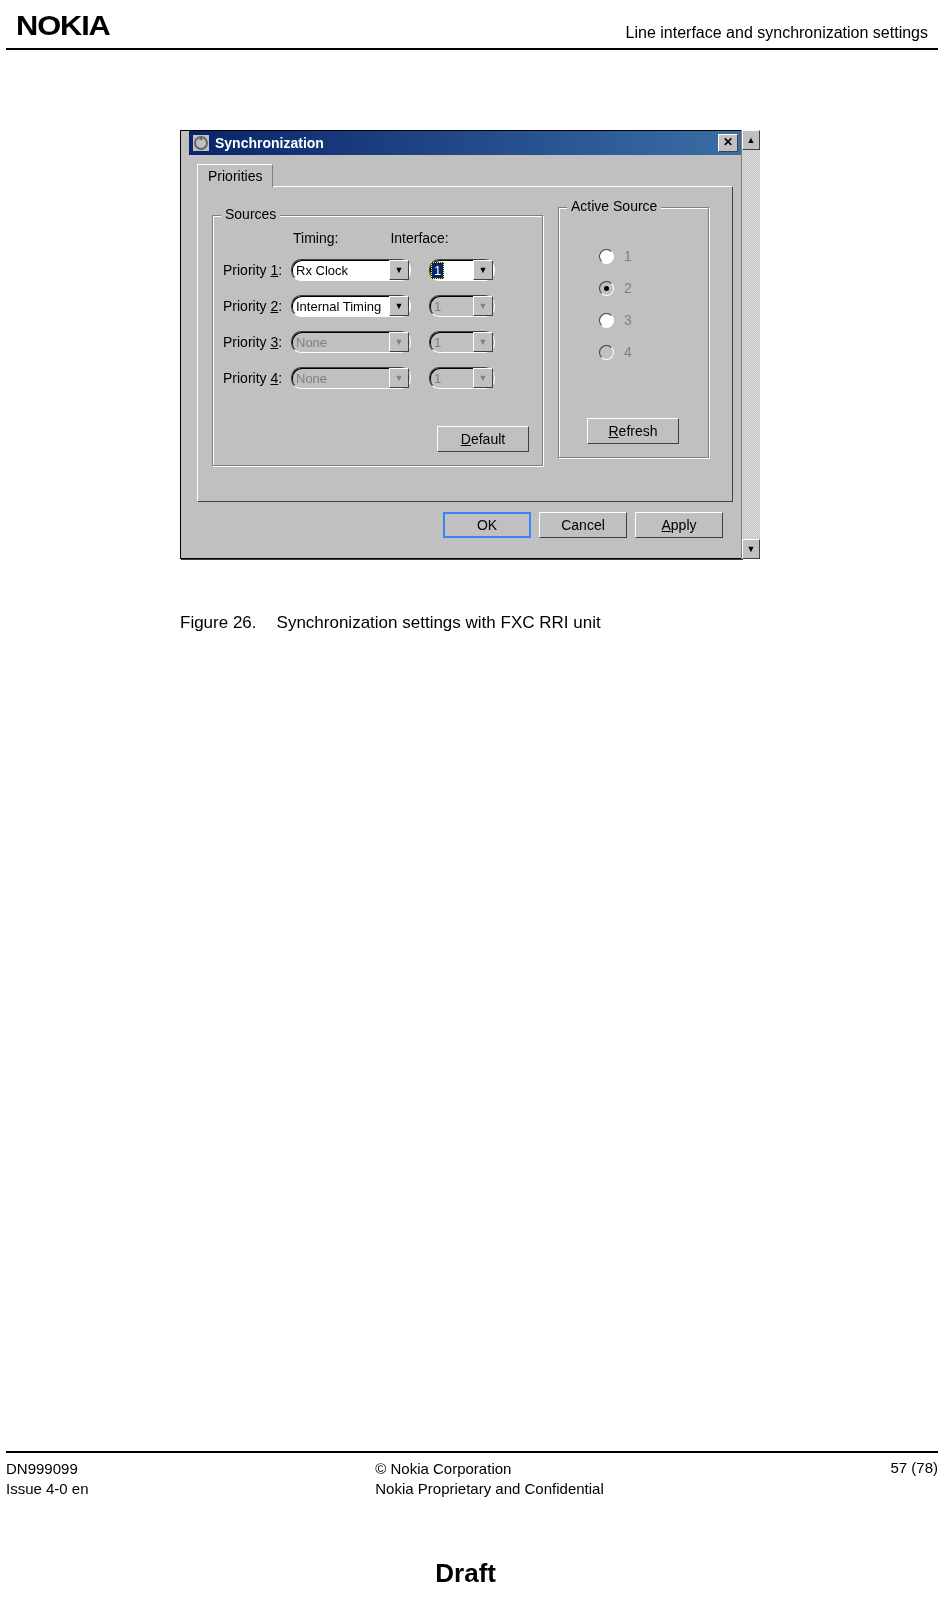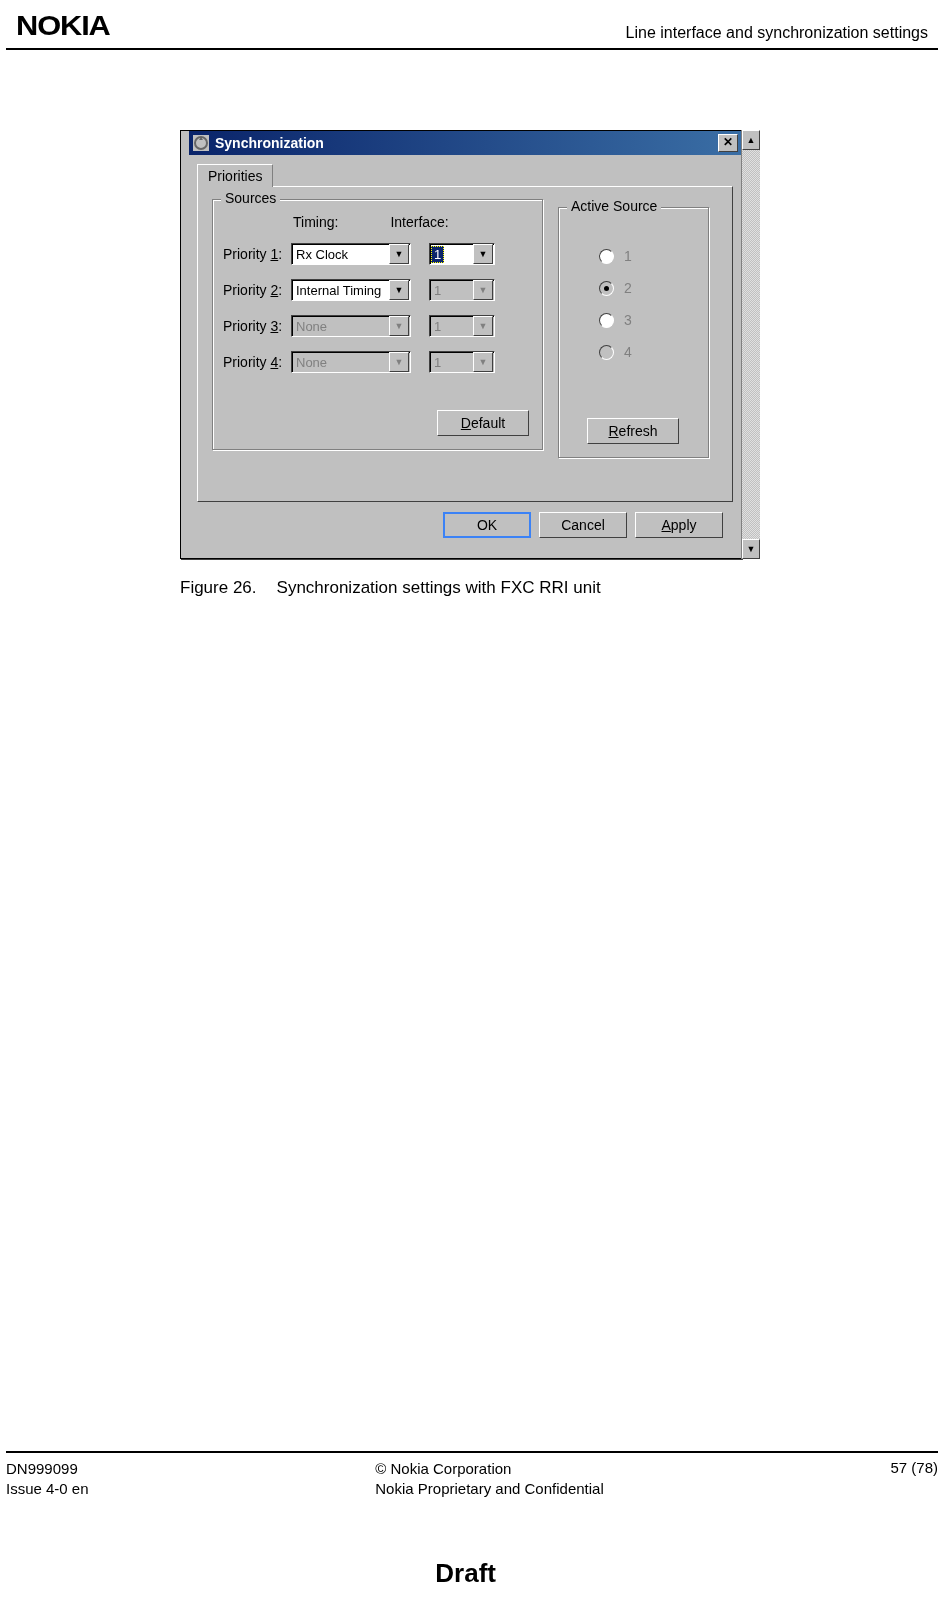--- a/index.html
+++ b/index.html
@@ -118,21 +118,21 @@
   .groupbox-legend {
     position: absolute;
     top: -10px;
     left: 8px;
     background: #c0c0c0;
     padding: 0 4px;
     font-size: 14px;
   }
   .gb-sources {
     left: 14px;
-    top: 12px;
+    top: 28px;
     width: 330px;
     height: 250px;
   }
   .gb-active {
     left: 360px;
     top: 20px;
     width: 150px;
     height: 250px;
   }
   .col-headers {
@@ -160,20 +160,21 @@
     background: white;
     border-top: 1px solid #404040;
     border-left: 1px solid #404040;
     border-right: 1px solid #fff;
     border-bottom: 1px solid #fff;
     box-shadow: inset 1px 1px 0 #000;
     display: flex;
     align-items: center;
     font-size: 13px;
     box-sizing: border-box;
+    border-radius: 10px;
   }
   .combo.disabled { color: #808080; background:#c0c0c0;}
   .combo-text { flex:1; padding-left:4px; overflow:hidden; white-space:nowrap;}
   .combo-btn {
     width: 18px;
     height: 18px;
     background: #c0c0c0;
     border-top: 1px solid #fff;
     border-left: 1px solid #fff;
     border-right: 1px solid #404040;
@@ -226,21 +227,21 @@
     background:#c0c0c0;
     border-left:1px solid #808080;
     display:flex;flex-direction:column;
   }
   .sb-btn{height:18px;background:#c0c0c0;
     border-top:1px solid #fff;border-left:1px solid #fff;
     border-right:1px solid #404040;border-bottom:1px solid #404040;
     display:flex;align-items:center;justify-content:center;font-size:9px;}
   .sb-track{flex:1;background:repeating-conic-gradient(#c0c0c0 0 25%, #e0e0e0 0 50%) 0 0/2px 2px;}
   .caption {
-    margin-top: 19px;
+    margin-top: 54px;
     font-size: 17px;
     display:flex;gap:20px;
   }
   .page-footer {
     position:absolute;bottom:8px;left:6px;right:6px;
     border-top:2px solid black;
     padding-top:6px;
     display:flex;justify-content:space-between;align-items:flex-start;
     font-size:15px;
   }

